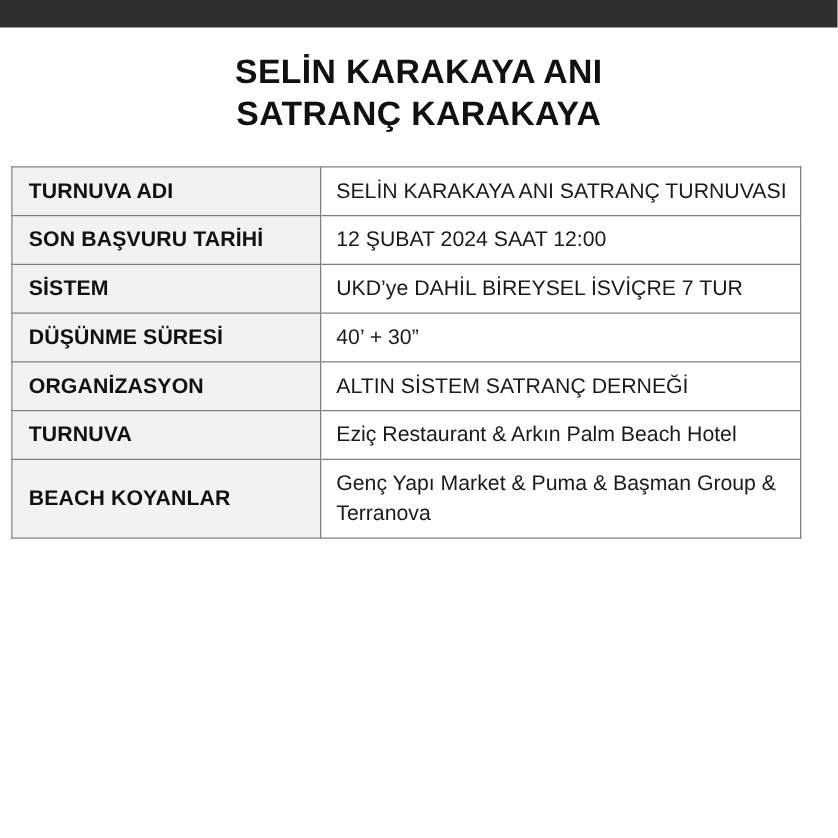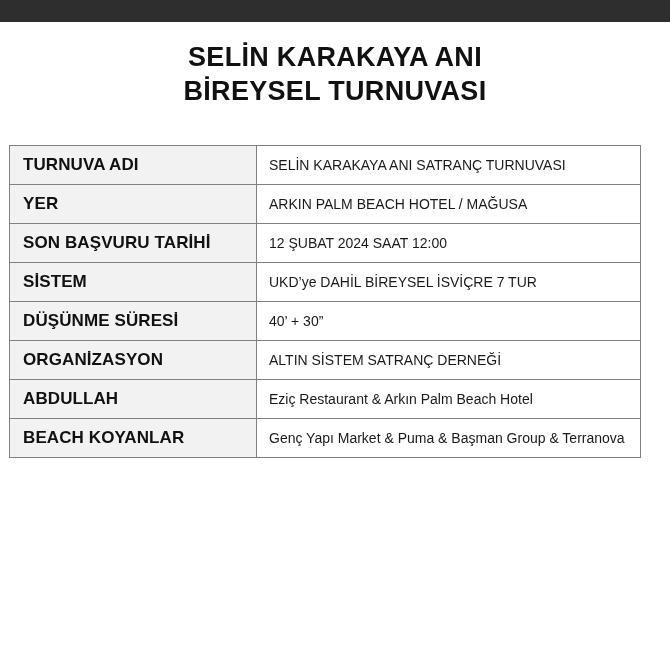--- a/index.html
+++ b/index.html
@@ -38,21 +38,21 @@
     font-size: 27px;
     font-weight: bold;
     color: #111111;
     letter-spacing: 0.3px;
     line-height: 34px;
     white-space: nowrap;
   }
   .info-table {
     position: absolute;
     left: 9px;
-    top: 145px;
+    top: 133px;
     width: 632px;
     border-collapse: collapse;
     table-layout: fixed;
   }
   .info-table tr {
     background: #ffffff;
   }
   .info-table td {
     border: 1px solid #808080;
     vertical-align: middle;
@@ -63,67 +63,63 @@
     background: #f2f2f2;
     font-size: 17px;
     font-weight: bold;
     color: #111111;
     line-height: 22px;
     letter-spacing: 0.1px;
     padding-left: 13px;
   }
   .info-table td.value {
     background: #ffffff;
-    font-size: 14px;
+    font-size: 17px;
     font-weight: normal;
     color: #1a1a1a;
     line-height: 24px;
     padding-left: 12px;
   }
 </style>
 </head>
 <body>
 
 <div class="page">
 
   <div class="topbar"></div>
 
   <div class="title-block">
     <div class="title-line">SELİN KARAKAYA ANI</div>
-    <div class="title-line">BİREYSEL TURNUVASI</div>
+    <div class="title-line">SATRANÇ KARAKAYA</div>
   </div>
 
   <table class="info-table">
     <tbody>
       <tr>
         <td class="label">TURNUVA ADI</td>
         <td class="value">SELİN KARAKAYA ANI SATRANÇ TURNUVASI</td>
-      </tr>
-      <tr>
-        <td class="label">YER</td>
-        <td class="value">ARKIN PALM BEACH HOTEL / MAĞUSA</td>
       </tr>
       <tr>
         <td class="label">SON BAŞVURU TARİHİ</td>
         <td class="value">12 ŞUBAT 2024 SAAT 12:00</td>
       </tr>
       <tr>
         <td class="label">SİSTEM</td>
         <td class="value">UKD’ye DAHİL BİREYSEL İSVİÇRE 7 TUR</td>
       </tr>
       <tr>
         <td class="label">DÜŞÜNME SÜRESİ</td>
         <td class="value">40’ + 30”</td>
       </tr>
       <tr>
         <td class="label">ORGANİZASYON</td>
         <td class="value">ALTIN SİSTEM SATRANÇ DERNEĞİ</td>
       </tr>
       <tr>
-        <td class="label">ABDULLAH</td>
+        <td class="label">TURNUVA</td>
         <td class="value">Eziç Restaurant &amp; Arkın Palm Beach Hotel</td>
       </tr>
       <tr>
         <td class="label">BEACH KOYANLAR</td>
         <td class="value">Genç Yapı Market &amp; Puma &amp; Başman Group &amp; Terranova</td>
       </tr>
     </tbody>
   </table>
 
 </div>

